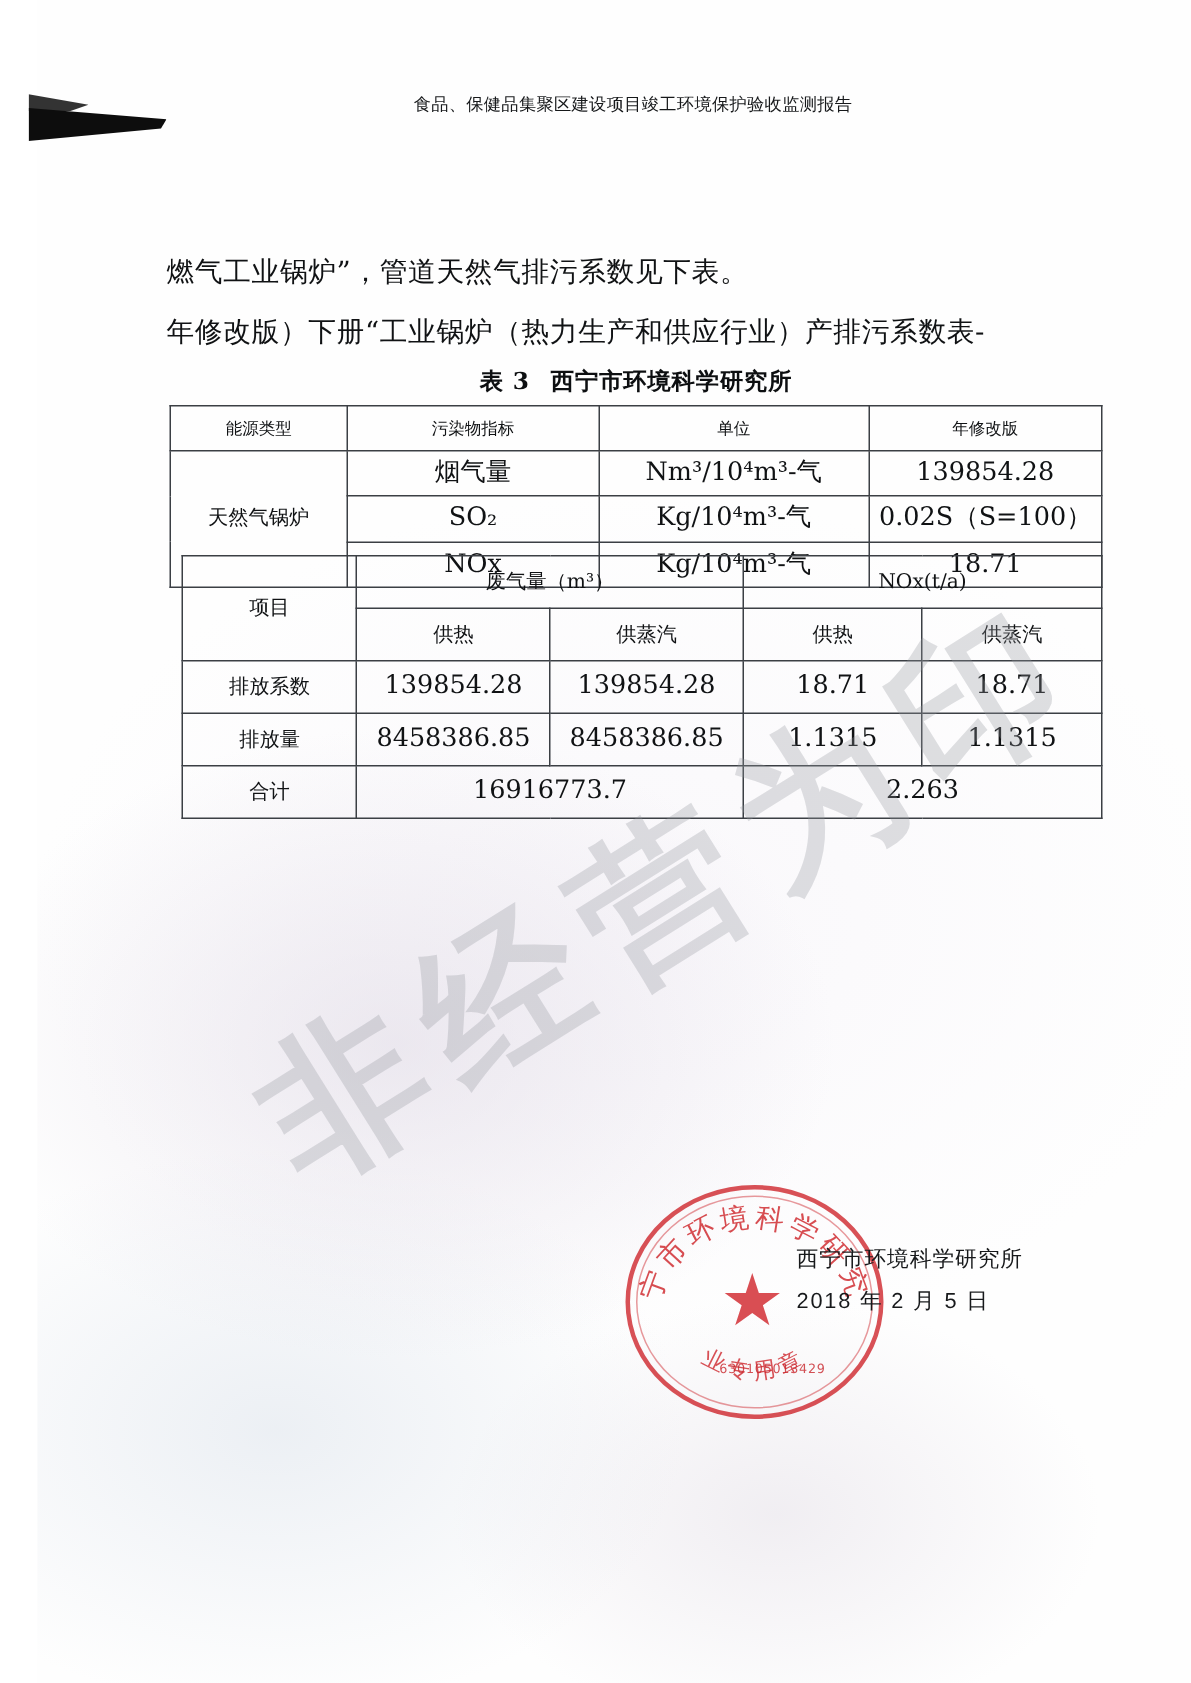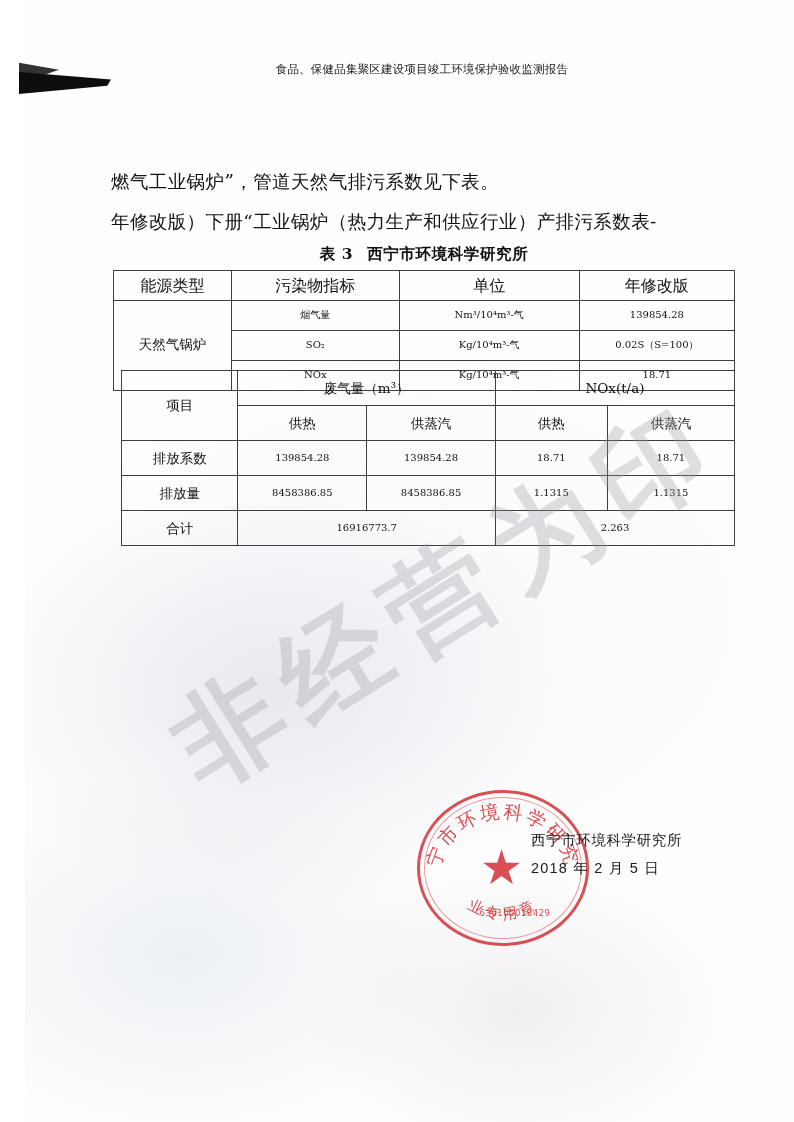--- a/index.html
+++ b/index.html
@@ -100,25 +100,25 @@
     border-collapse: collapse;
     width: 100%;
     font-family: "DejaVu Serif", serif;
     color: #101214;
   }
   table.doc td, table.doc th {
     border: 1px solid #3b3f44;
     text-align: center;
     vertical-align: middle;
     font-weight: normal;
-    font-size: 10px;
+    font-size: 17px;
     padding: 4px 2px;
     line-height: 1.25;
   }
-  .t3 td.hdr { font-size: 16px; }
+  .t3 td.hdr { font-size: 11px; }
   .t3 td { height: 21px; }
   .t3 td.energy { font-size: 13.5px; font-family: Liberation Serif, serif; }
 
   
   .t4-wrap {
     position: absolute;
     left: 96px;
     top: 370px;
     width: 614px;
   }

